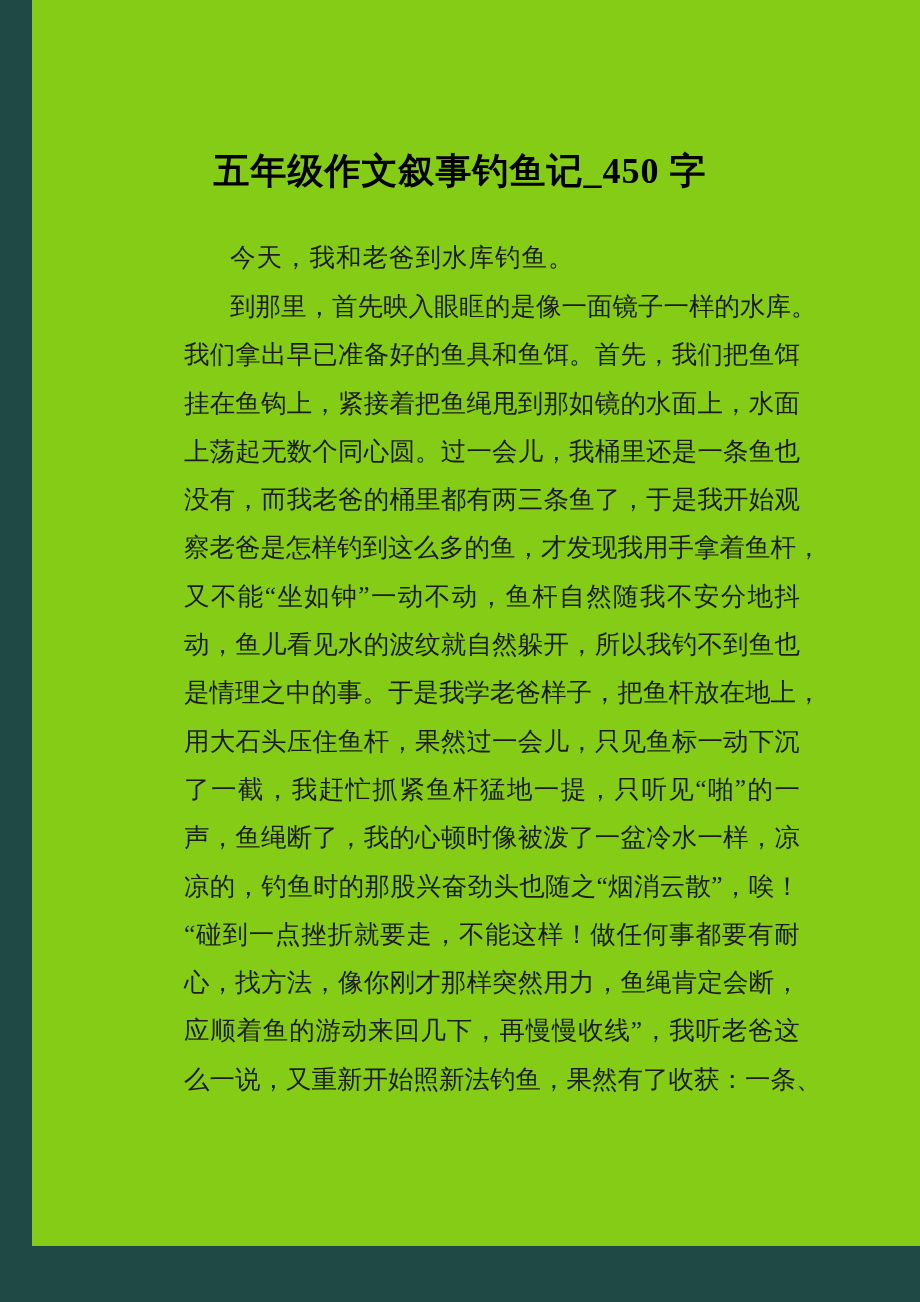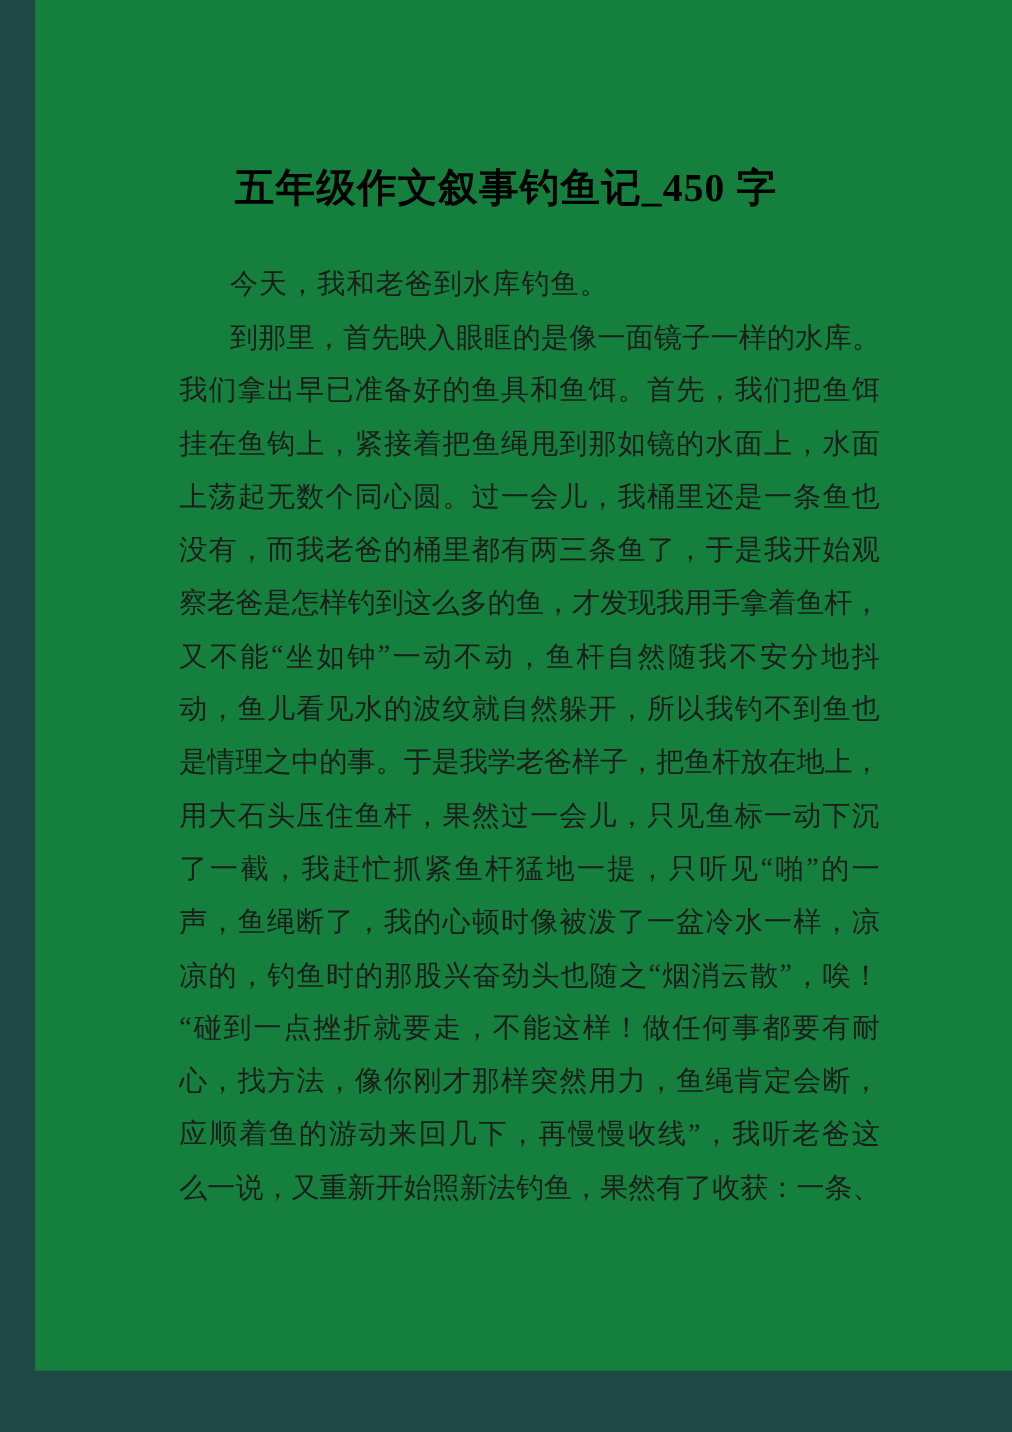--- a/index.html
+++ b/index.html
@@ -1,35 +1,36 @@
 <!DOCTYPE html>
 <html><head>
 <meta charset="utf-8">
 <style>
   html,body{margin:0;padding:0;}
   body{
     width:920px;height:1302px;position:relative;overflow:hidden;
     background:#ffffff;
     font-family:"Liberation Serif","DejaVu Serif",serif;
   }
-  .page{position:absolute;inset:0;background:#15803d;}
+  .page{position:absolute;inset:0;background:#84cc16;}
   .edge-bar-left{position:absolute;left:0;top:0;width:32px;height:1302px;}
   .edge-bar-bottom{position:absolute;left:0;top:1246px;width:920px;height:56px;}
   .essay-title{
     position:absolute;top:122px;left:0;width:920px;
     text-align:center;font-size:36px;font-weight:bold;line-height:50px;
     letter-spacing:1px;color:#000000;white-space:pre;
   }
   .essay-body{
     position:absolute;left:163px;top:234px;width:637px;
     font-size:25.5px;color:#1c1c1c;
   }
   .body-line{
     height:48.3px;display:flex;justify-content:space-between;align-items:center;
     white-space:pre;
+    margin-left:21px;
   }
   .body-line.natural{display:block;line-height:48.3px;letter-spacing:1px;}
   .body-line.indent{padding-left:46px;}
   .body-line span{display:inline-block;}
 </style>
 </head>
 <body style="background: rgb(255, 255, 255);">
 
 <div class="page">
   <h1 class="essay-title">五年级作文叙事钓鱼记_450 字</h1>

